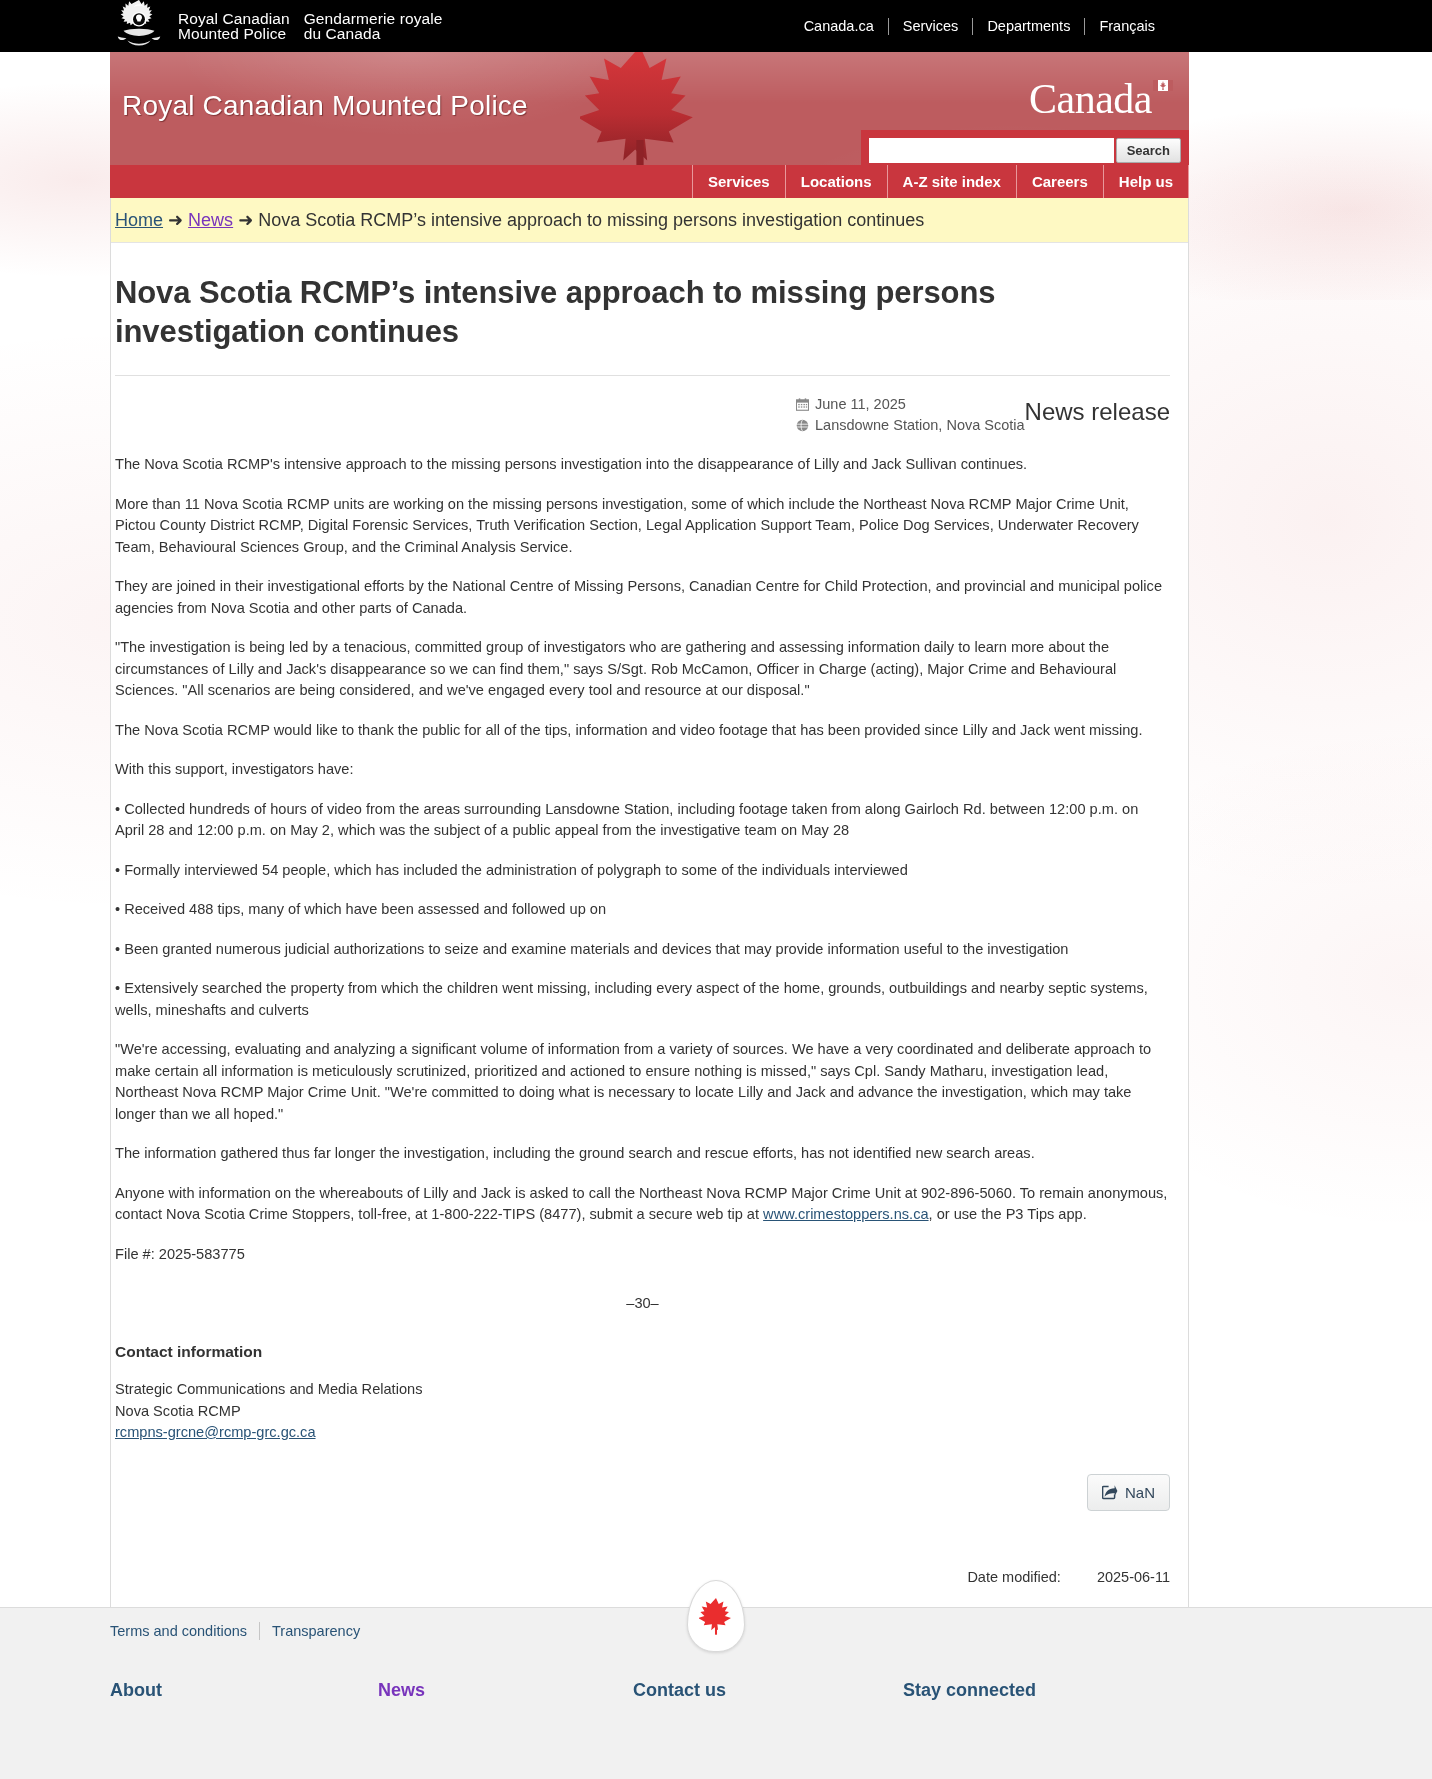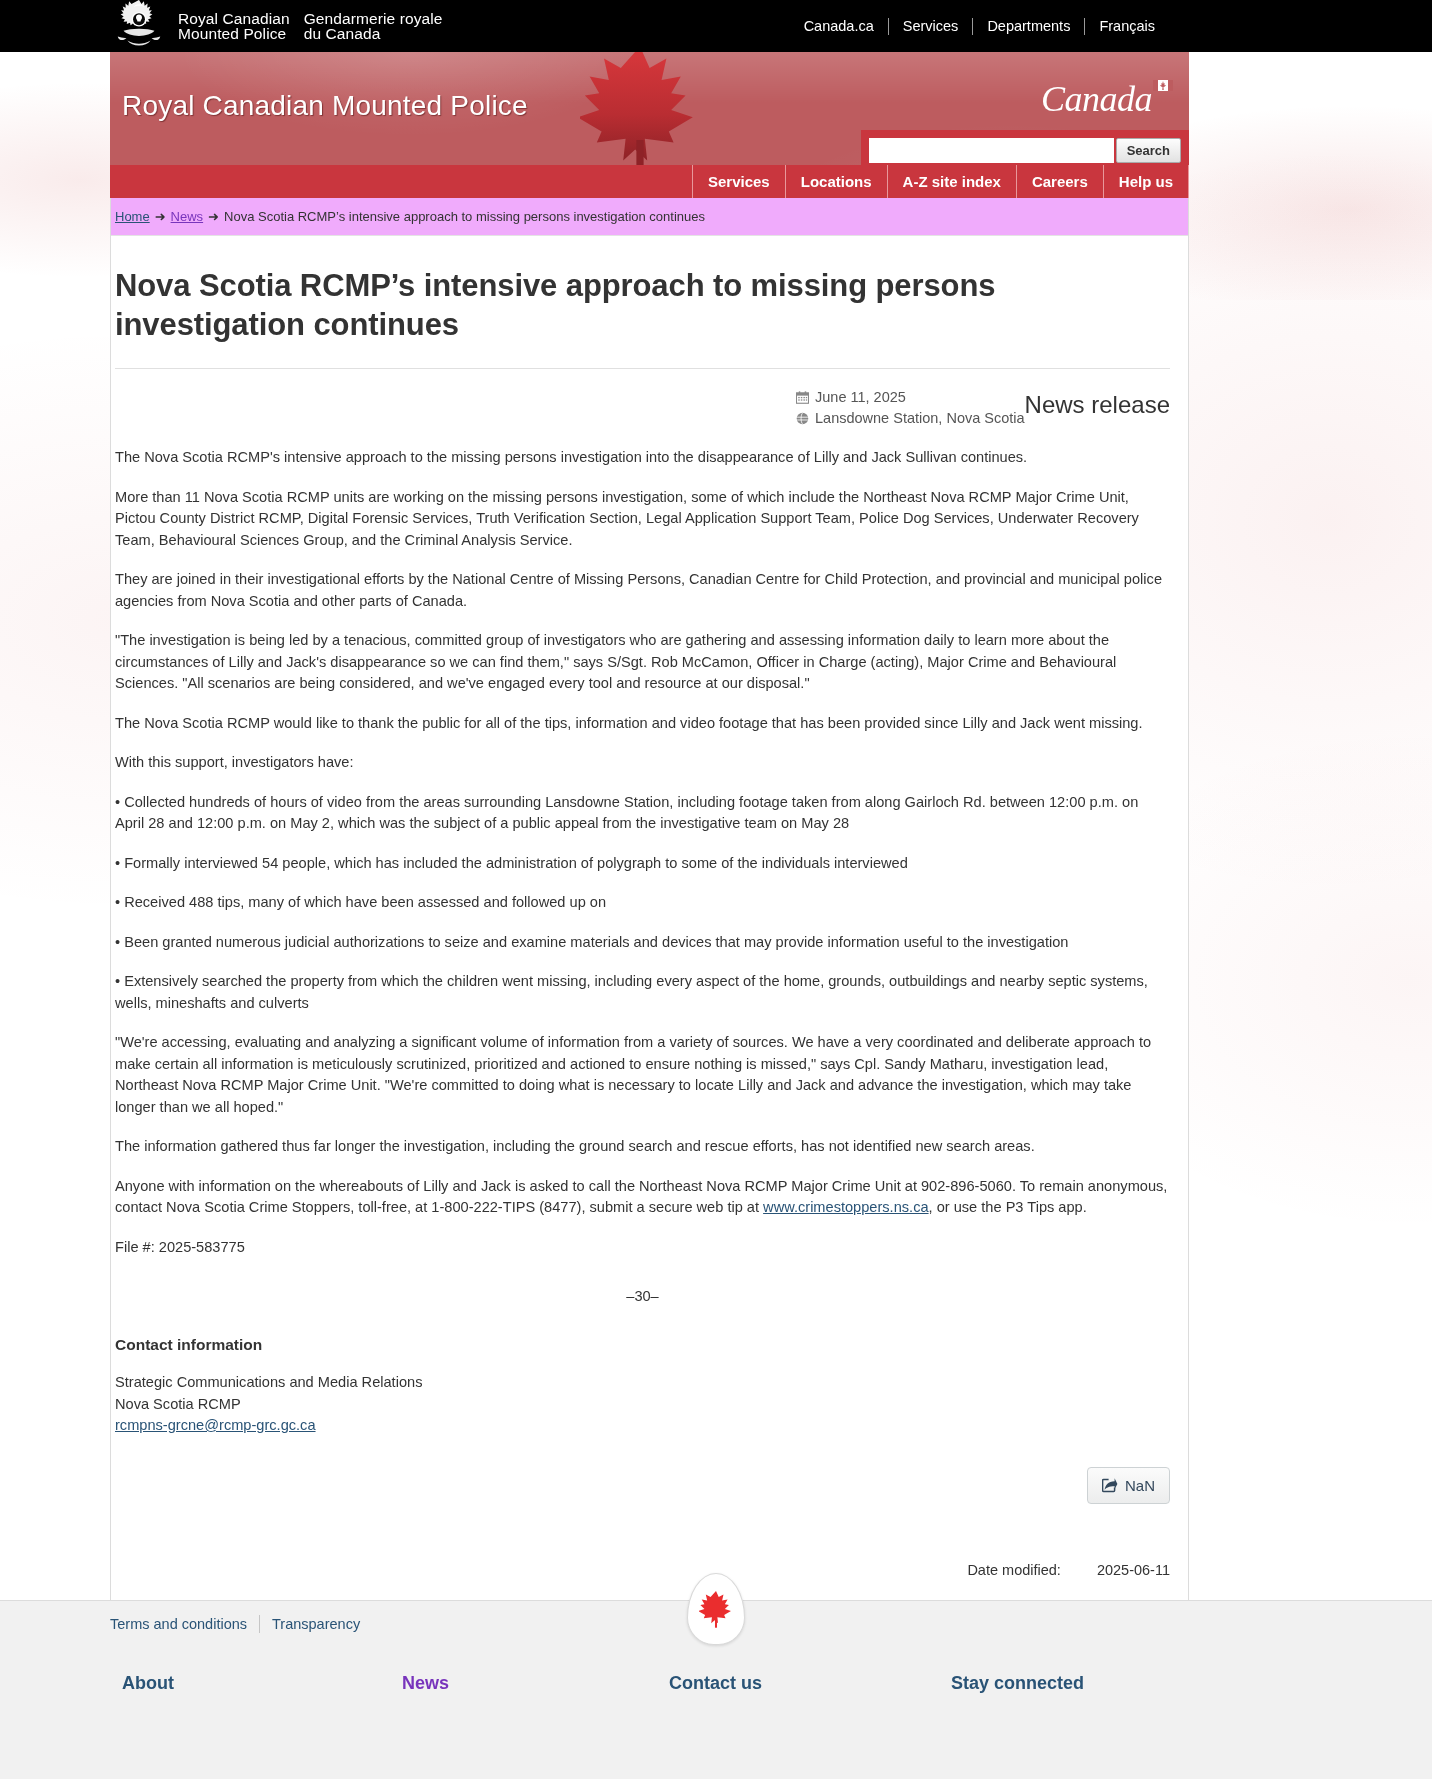--- a/index.html
+++ b/index.html
@@ -113,25 +113,24 @@
   }
   .hero-canada {
     position: absolute;
     right: 16px;
     top: 26px;
     display: flex;
     align-items: flex-start;
   }
   .canada-word {
     font-family: "Liberation Serif", serif;
-    font-size: 36px;
+    font-size: 42px;
     color: #fff;
     line-height: 42px;
     letter-spacing: -0.5px;
-    font-style: italic;
   }
   .canada-flag {
     width: 20px; height: 11px;
     margin-left: 1px; margin-top: 2px;
     background: #fff;
     position: relative;
   }
   .canada-flag:before, .canada-flag:after {
     content:""; position:absolute; top:0; width:5px; height:11px; background:#bd5c5f;
   }
@@ -205,23 +204,23 @@
     position: relative;
     z-index: 2;
     margin: 0 110px;
     width: 1079px;
     background: #fff;
     border-left: 1px solid #dcdcdc;
     border-right: 1px solid #dcdcdc;
     min-height: 1345px;
   }
   .breadcrumb {
-    background: #f0abfc;
+    background: #fef9c3;
     border-bottom: 1px solid #e4e4e4;
-    font-size: 13px;
+    font-size: 18px;
     color: #333;
     padding: 11px 0 11px 4px;
     white-space: nowrap;
   }
   .breadcrumb a { color: #295376; }
   .breadcrumb a.visited { color: #7834bc; }
   .breadcrumb .arrow { color: #333; padding: 0 5px; }
 
   .article { padding: 0 18px 0 4px; }
 
@@ -334,21 +333,20 @@
   .footer-links .vsep { width:1px; height:18px; background:#c6c6c6; margin: 0 12px; }
 
   .footer-cols {
     display: flex;
     padding: 40px 0 0 110px;
   }
   .footer-cols .col {
     font-size: 18px;
     font-weight: bold;
     color: #295376;
-    margin-left: 12px;
   }
   .footer-cols .col a { color: #295376; text-decoration: none; }
   .footer-cols .col a.visited { color: #7834bc; }
 </style>
 </head>
 <body>
 
 <div class="page-backdrop"></div>
 
 <header class="topbar">

